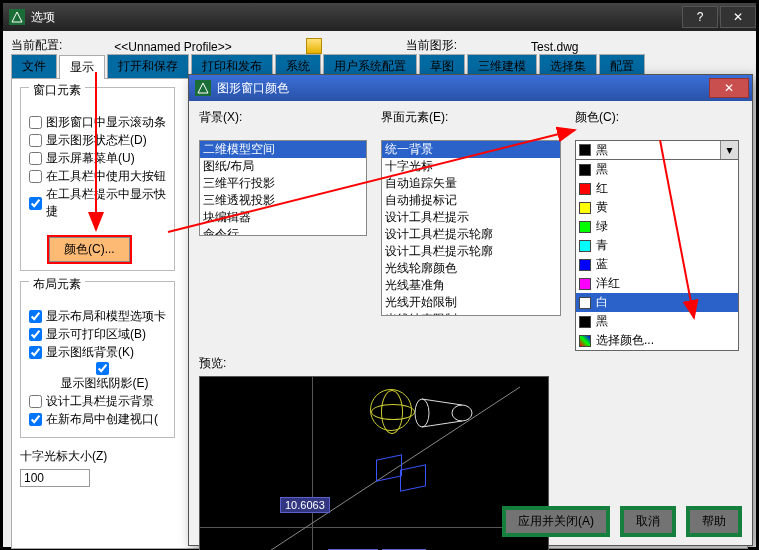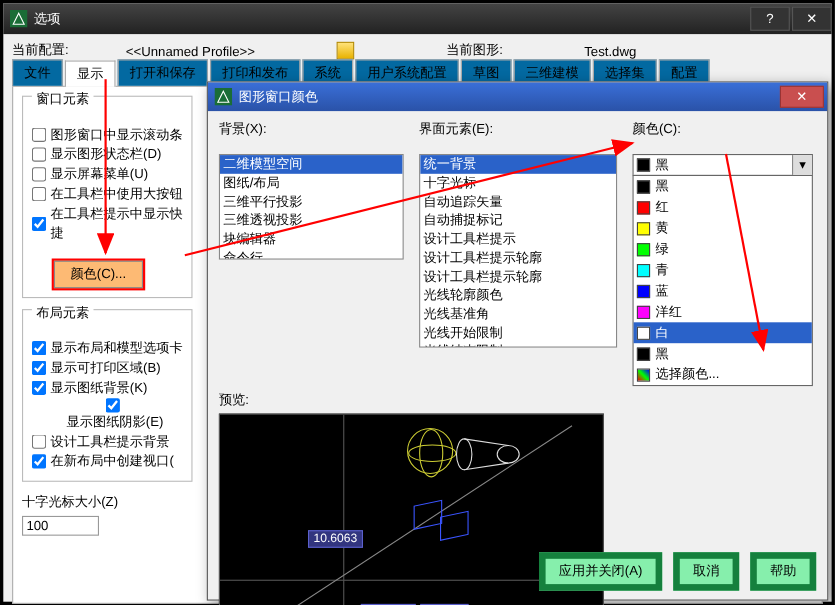--- a/index.html
+++ b/index.html
@@ -57,32 +57,32 @@
 .combo-drop .opt .sw { width:12px; height:12px; border:1px solid #444; margin-right:5px; }
 
 .preview-label { margin-top: 4px; }
 .preview-area { margin-top: 4px; width: 350px; height: 200px; background:#000; position: relative; border:1px solid #555; }
 
 
 .preview-area .vline { position:absolute; left:112px; top:0; width:1px; height:100%; background:#555; }
 .preview-area .hline { position:absolute; top:150px; left:0; width:100%; height:1px; background:#555; }
 .preview-area .diag { position:absolute; left:0; top:0; width:350px; height:200px; }
 .preview-area .tag { position:absolute; background:#32357f; color:#fff; padding:1px 4px; font-size:11px; border:1px solid #5b60cc; }
-.preview-area .tag1 { left:80px; top:105px; }
+.preview-area .tag1 { left:80px; top:120px; }
 .preview-area .tag2 { left:128px; top:172px; }
 .preview-area .tag3 { left:182px; top:172px; }
 .preview-area .wire-sphere { position:absolute; left:170px; top:12px; width:42px; height:42px; border:1px solid #cccc33; border-radius:50%; }
 .preview-area .wire-sphere::before { content:""; position:absolute; left:10px; top:0; width:20px; height:42px; border:1px solid #cccc33; border-radius:50%; }
 .preview-area .wire-sphere::after { content:""; position:absolute; left:0; top:14px; width:42px; height:14px; border:1px solid #cccc33; border-radius:50%; }
 .preview-area .cone { position:absolute; left:214px; top:18px; }
 .preview-area .box1 { position:absolute; left:176px; top:80px; width:26px; height:22px; border:1px solid #3a54ff; transform: skewY(-12deg); }
 .preview-area .box2 { position:absolute; left:200px; top:90px; width:26px; height:22px; border:1px solid #3a54ff; transform: skewY(-12deg); }
 
 .dlg-buttons { position:absolute; right:10px; bottom:8px; display:flex; gap:10px; }
-.dlg-buttons button { padding:3px 12px; border:6px solid #15803d; background:#86efac; cursor:pointer;margin-top:17px; }
+.dlg-buttons button { padding:3px 12px; border:4px solid #15803d; background:#737373; cursor:pointer;margin-top:17px; }
 .anno-svg { position:absolute; left:0; top:0; width:759px; height:550px; pointer-events:none; }
 </style>
 </head>
 <body>
 
 <div class="main-window">
   <div class="main-titlebar">
     <svg class="icon" viewBox="0 0 16 16">
         <rect width="16" height="16" fill="#1a6d36"></rect>
         <path d="M3 13 L8 3 L13 13 Z" fill="none" stroke="#fff" stroke-width="1"></path>

